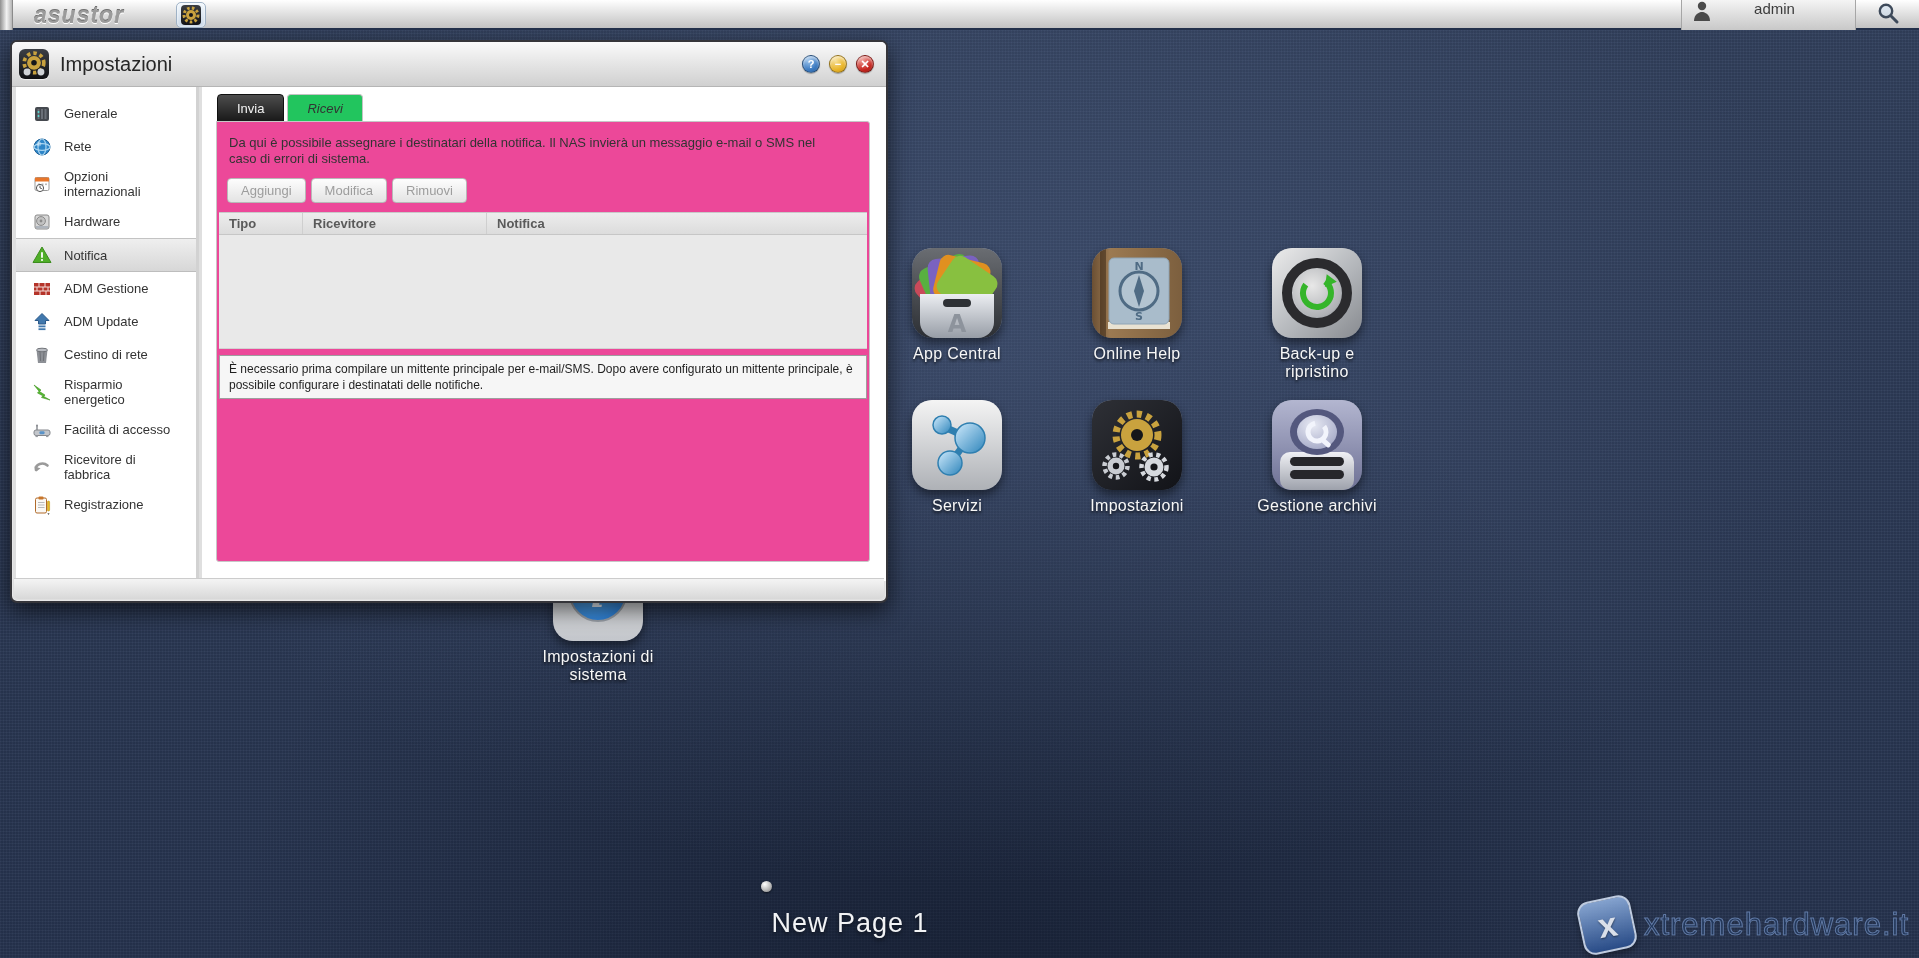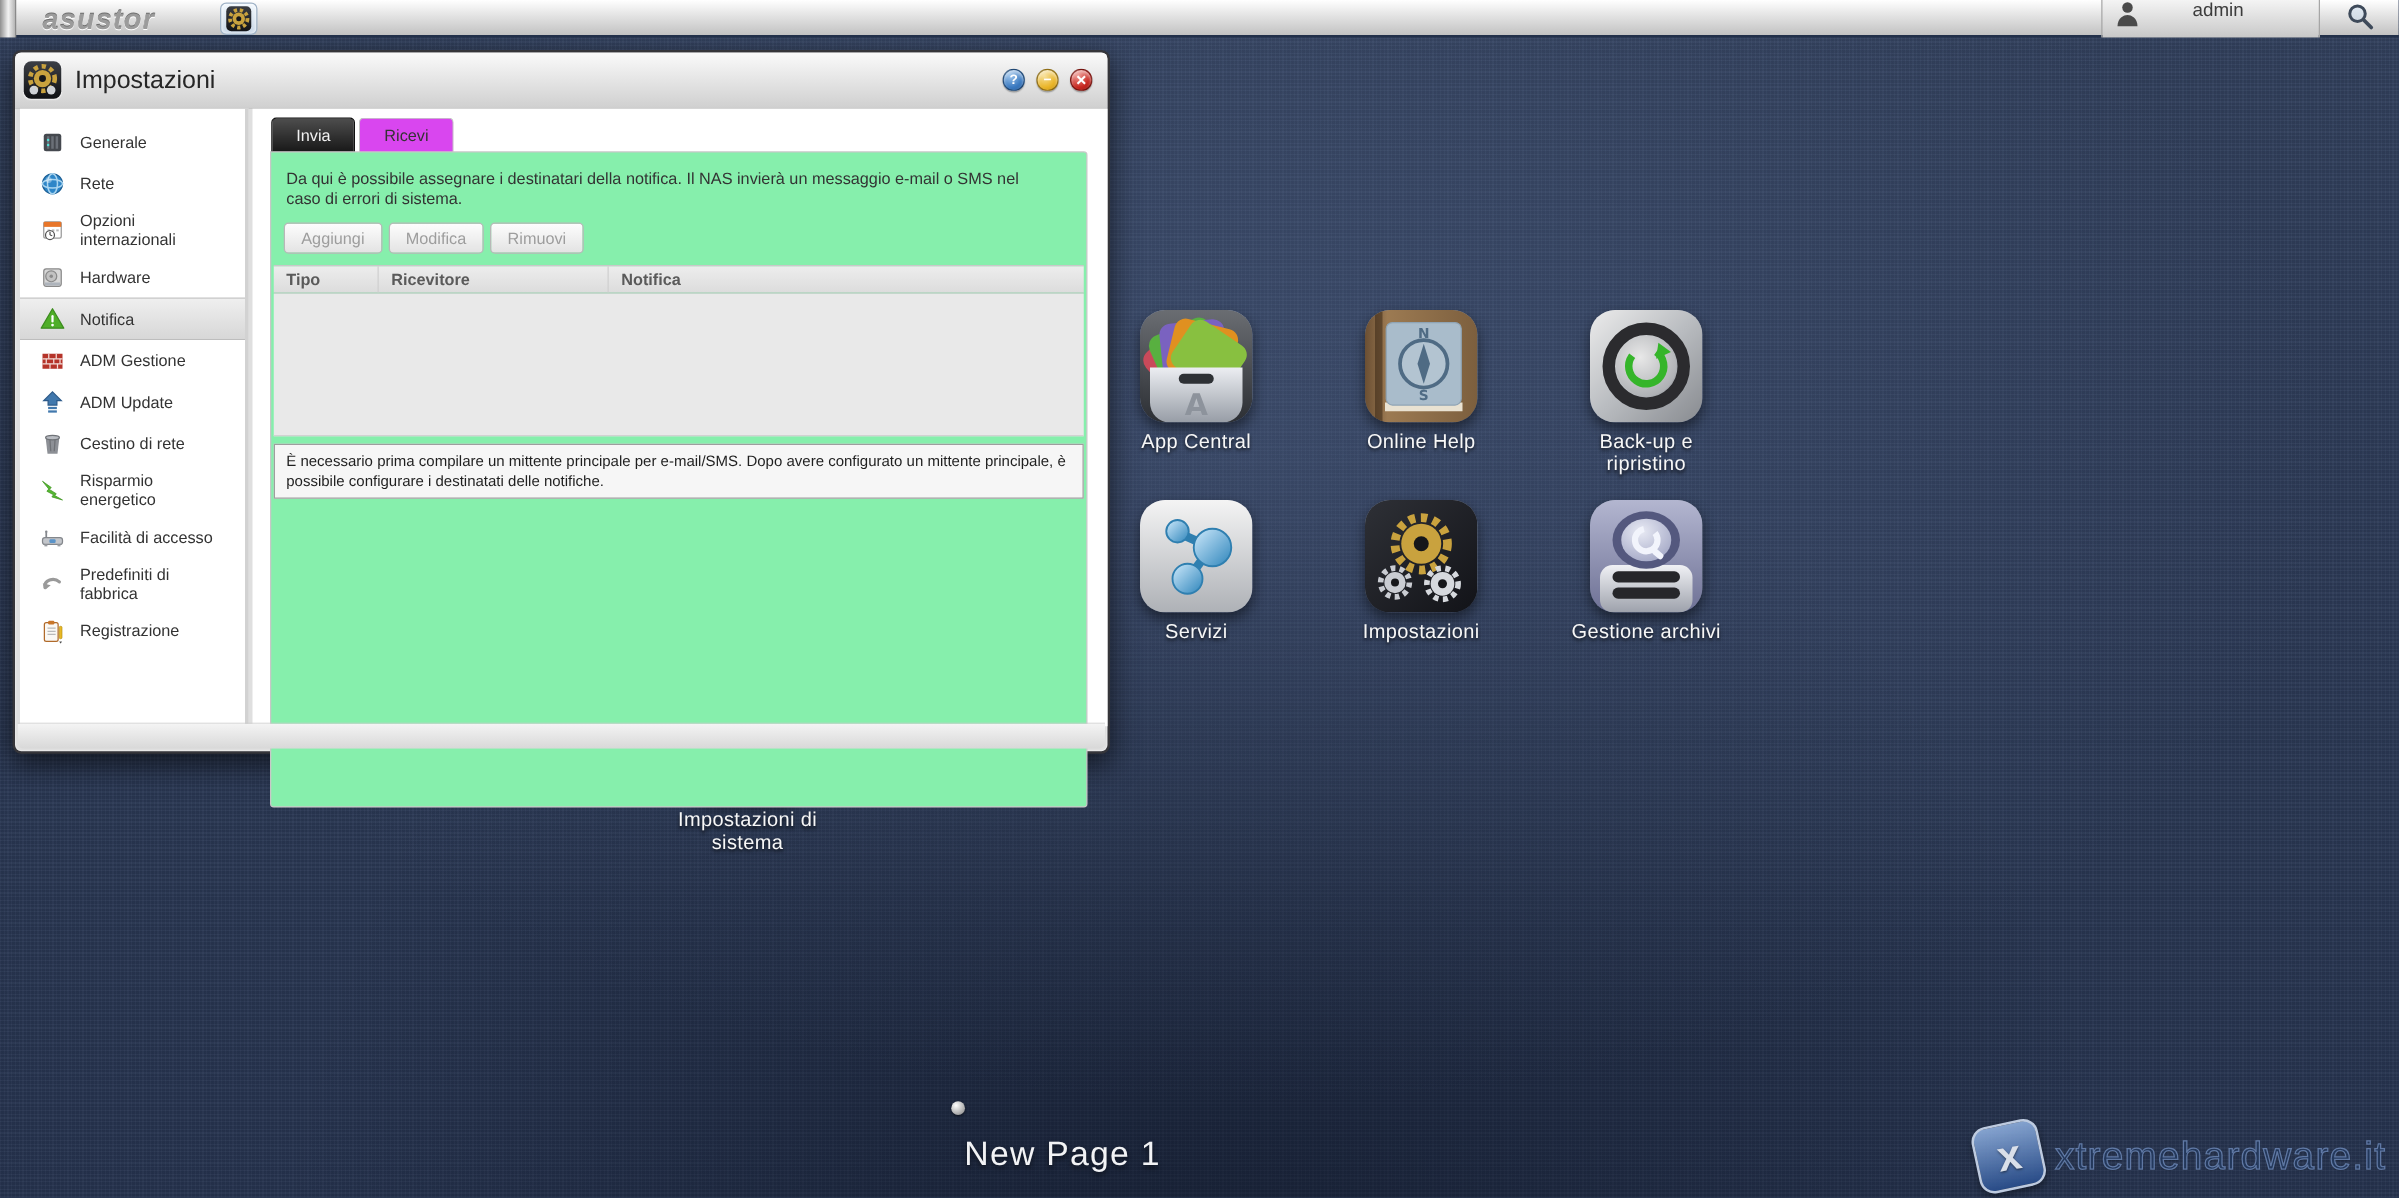--- a/index.html
+++ b/index.html
@@ -59,24 +59,24 @@
   .sb-item { display:flex; align-items:center; gap:12px; padding:6px 4px 6px 16px; min-height:33px; cursor:default; }
   .sb-item.selected { background:linear-gradient(#efefef,#d7d7d7); border-top:1px solid #c3c3c3; border-bottom:1px solid #bdbdbd; }
   .sb-ico { width:20px; height:20px; flex:0 0 20px; }
   .sb-ico svg { width:20px; height:20px; display:block; }
   .sb-label { font-size:13px; color:#333; line-height:15px; width:120px; }
 
   .content { position:absolute; left:190px; top:45px; width:684px; height:494px; background:#ffffff; }
   .tabs { position:absolute; left:15px; top:7px; display:flex; }
   .tab { height:28px; line-height:27px; padding:0 19px; font-size:13px; border-radius:4px 4px 0 0; margin-right:3px; cursor:default; }
   .tab-inactive { background:linear-gradient(#4d4d4d,#191919); color:#f2f2f2; border:1px solid #101010; }
-  .tab-active { background:#d946ef; color:#333; border:1px solid #c3c3c3; border-bottom:none; }
-
-  .panel { position:absolute; left:14px; top:34px; width:654px; height:525px;
-    background:#86efac; border:1px solid #c7c7c7; border-radius:0 3px 3px 3px; }
+  .tab-active { background:#22c55e; color:#333; border:1px solid #c3c3c3; border-bottom:none;font-style:italic; }
+
+  .panel { position:absolute; left:14px; top:34px; width:654px; height:441px;
+    background:#ec4899; border:1px solid #c7c7c7; border-radius:0 3px 3px 3px; }
   .panel-desc { margin:13px 12px 0 12px; width:610px; font-size:13px; line-height:16px; color:#333; }
   .btn-row { display:flex; gap:5px; margin:11px 0 9px 10px; }
   .btn { padding:4px 13px; font-size:13px; color:#9d9d9d; background:linear-gradient(#fdfdfd,#e3e3e3);
     border:1px solid #b8b8b8; border-radius:4px; cursor:default; }
   .grid { margin:2px 2px 0 2px; }
   .grid-head { display:flex; height:23px; background:linear-gradient(#ededed,#dcdcdc);
     border-top:1px solid #c9c9c9; border-bottom:1px solid #c6c6c6; }
   .gh-cell { font-size:13px; font-weight:bold; color:#5a5a5a; line-height:22px; padding-left:10px; border-right:1px solid #cfcfcf; }
   .gh-tipo { width:84px; } .gh-ric { width:184px; } .gh-not { flex:1; border-right:none; }
   .grid-body { height:114px; background:#e9e9e9; border-bottom:1px solid #d2d2d2; }
@@ -281,21 +281,21 @@
         </span>
       <span class="sb-label">Facilità di accesso</span>
     </div>
     <div class="sb-item">
       <span class="sb-ico">
           <svg viewBox="0 0 20 20">
             <path d="M4 13 C3 7 11 4.5 15.5 8.5" fill="none" stroke="#9a9a9a" stroke-width="2.6" stroke-linecap="round"></path>
             <path d="M2.2 9.5 L4.4 14.6 L8.6 11.2 Z" fill="#9a9a9a"></path>
           </svg>
         </span>
-      <span class="sb-label">Predefiniti di fabbrica</span>
+      <span class="sb-label">Ricevitore di fabbrica</span>
     </div>
     <div class="sb-item">
       <span class="sb-ico">
           <svg viewBox="0 0 20 20">
             <rect x="3.5" y="3" width="11" height="15" rx="1.5" fill="#faf8f4" stroke="#b06a2a"></rect>
             <rect x="6.5" y="1.6" width="5" height="3" rx="1" fill="#c9762a"></rect>
             <line x1="6" y1="7.5" x2="12.5" y2="7.5" stroke="#b9b9b9"></line>
             <line x1="6" y1="10" x2="12.5" y2="10" stroke="#b9b9b9"></line>
             <line x1="6" y1="12.5" x2="12.5" y2="12.5" stroke="#b9b9b9"></line>
             <rect x="15.4" y="6" width="2.2" height="10" rx="1" fill="#e8b824" stroke="#b08a10" stroke-width=".5"></rect>

